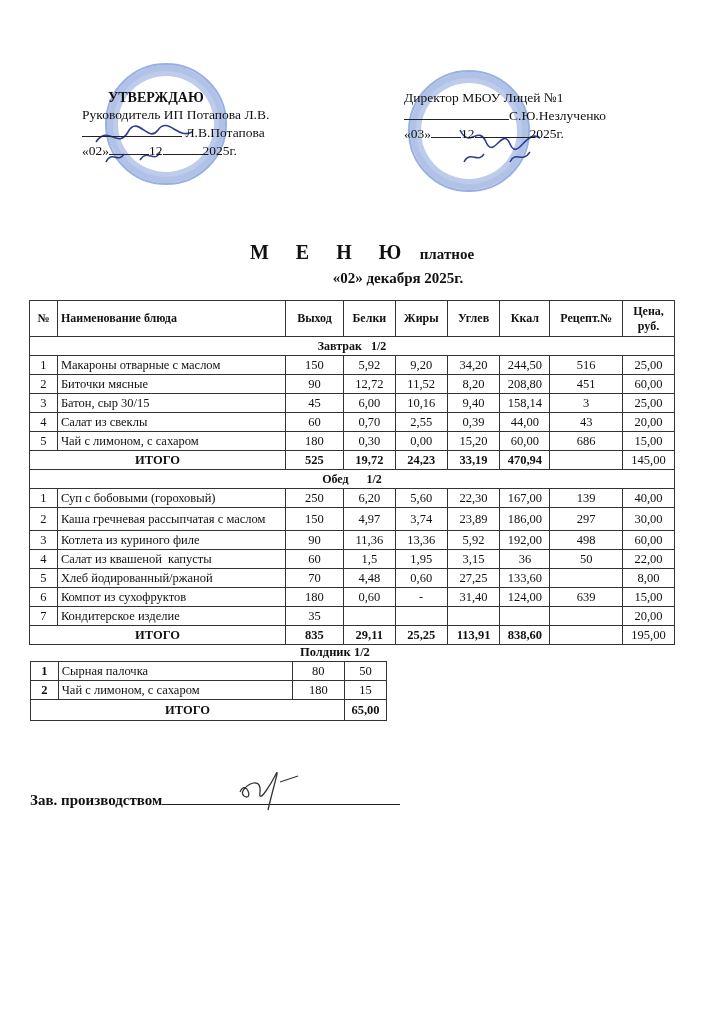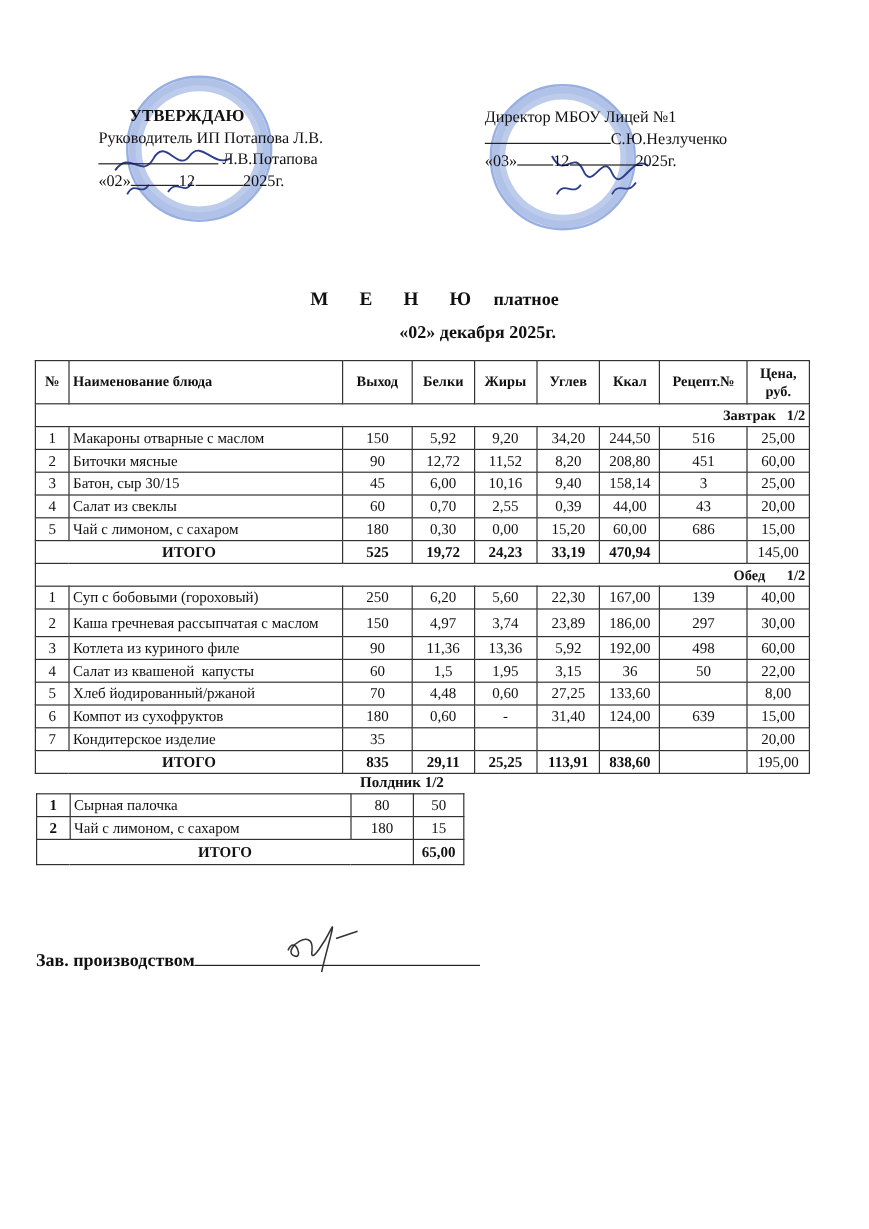--- a/index.html
+++ b/index.html
@@ -11,30 +11,30 @@
   .approval.left { left:82px; top:89px; }
   .approval.right { left:404px; top:89px; }
   .ul { display:inline-block; border-bottom:1px solid #222; height:13px; vertical-align:baseline; }
   .stamp { position:absolute; border-radius:50%; border:2px solid rgba(70,110,200,0.55);
            box-shadow: inset 0 0 0 6px rgba(70,110,200,0.10), inset 0 0 0 10px rgba(255,255,255,0), inset 0 0 0 11px rgba(70,110,200,0.35); }
   .stamp.left { left:105px; top:63px; width:118px; height:118px; }
   .stamp.right { left:408px; top:70px; width:118px; height:118px; }
   .sig { position:absolute; }
   .doc-title { position:absolute; left:0; width:724px; text-align:center; font-weight:bold; }
   .doc-title.t1 { top:241px; font-size:15px; }
-  .doc-title.t1 .spaced { letter-spacing:11px; font-size:16px; }
+  .doc-title.t1 .spaced { letter-spacing:11px; font-size:20px; }
   .doc-title.t2 { top:270px; font-size:15px;margin-left:36px; }
   table { border-collapse:collapse; position:absolute; font-size:12.5px; }
   td, th { border:1px solid #333; padding:0 3px; height:18px; }
   #menu-table { left:29px; top:300px; width:646px; }
   #menu-table th { font-weight:bold; font-size:12px; height:35px; }
   .c-num { width:21px; text-align:center; }
   .c-name { text-align:left;margin-top:27px; }
   .c-val { text-align:center; }
-  .section td { text-align:right; font-weight:bold; font-size:12px; }
+  .section td { text-align:center; font-weight:bold; font-size:12px; }
   .total td { font-weight:bold; }
   .total td.tl { text-align:center; }
   .snack-label { position:absolute; left:300px; top:645px; font-weight:bold; font-size:12.5px; }
   #snack-table { left:30px; top:661px; width:357px; }
   #snack-table td.c-num { font-weight:bold; }
   .footer { position:absolute; left:30px; top:790px; font-weight:bold; font-size:15px; white-space:nowrap; }
   .footer .ul2 { display:inline-block; width:238px; border-bottom:1px solid #222; height:14px; }
 </style>
 </head>
 <body>

